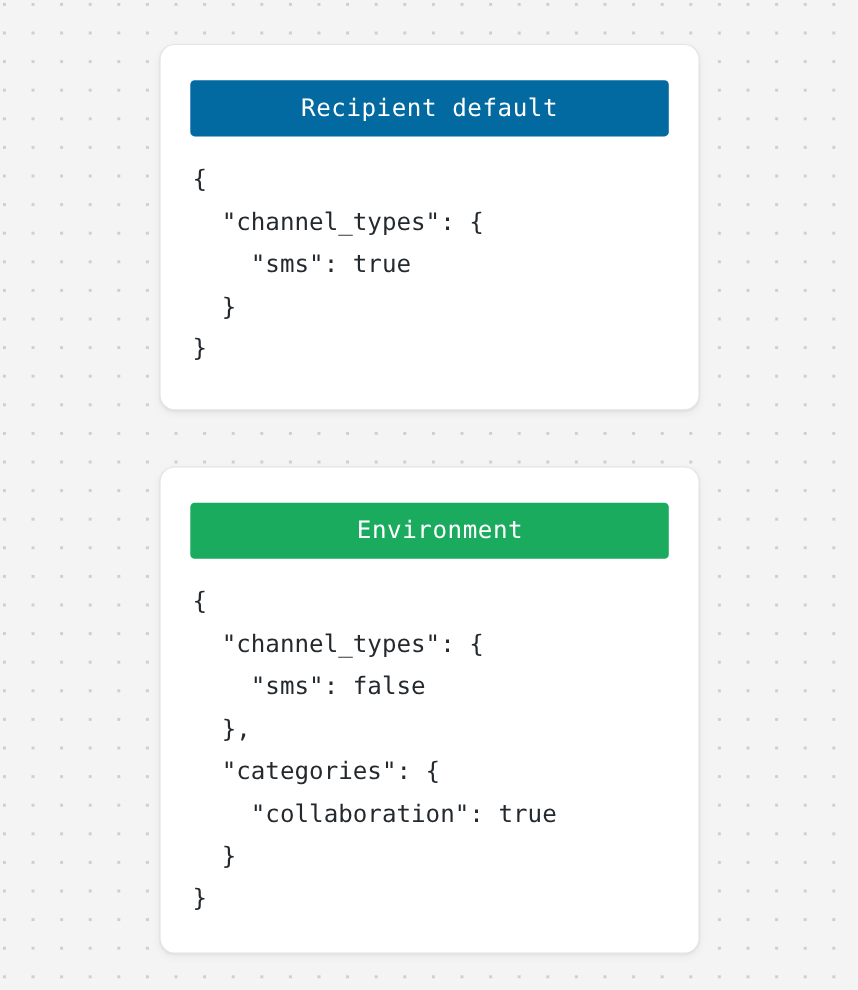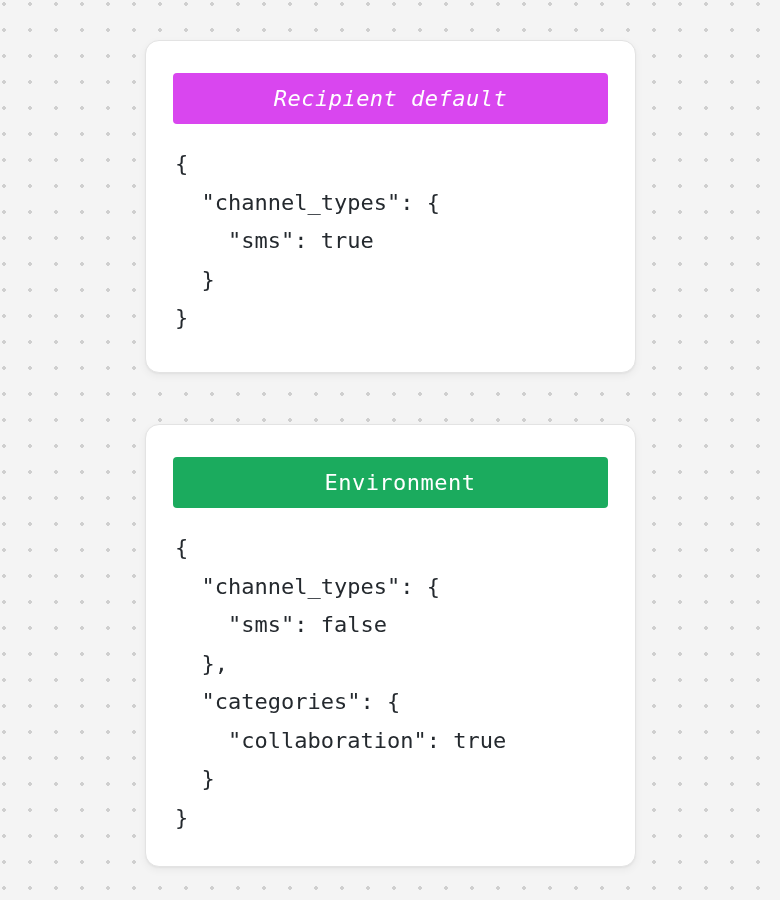--- a/index.html
+++ b/index.html
@@ -67,21 +67,21 @@
 
   .card-header-label {
     font-family: "DejaVu Sans Mono", "Liberation Mono", monospace;
     font-size: 22px;
     line-height: 1;
     color: #ffffff;
     letter-spacing: 0.5px;
     white-space: pre;
   }
 
-  .header-blue  { background: #d946ef; font-style: italic; }
+  .header-blue  { background: #0369a1; }
   .header-green { background: #1bab5e; padding-left: 19px; }
 
   .json-body {
     position: absolute;
     left: 29px;
     top: 104px;
     right: 10px;
     font-family: "DejaVu Sans Mono", "Liberation Mono", monospace;
     font-size: 22px;
     line-height: 38.5px;

